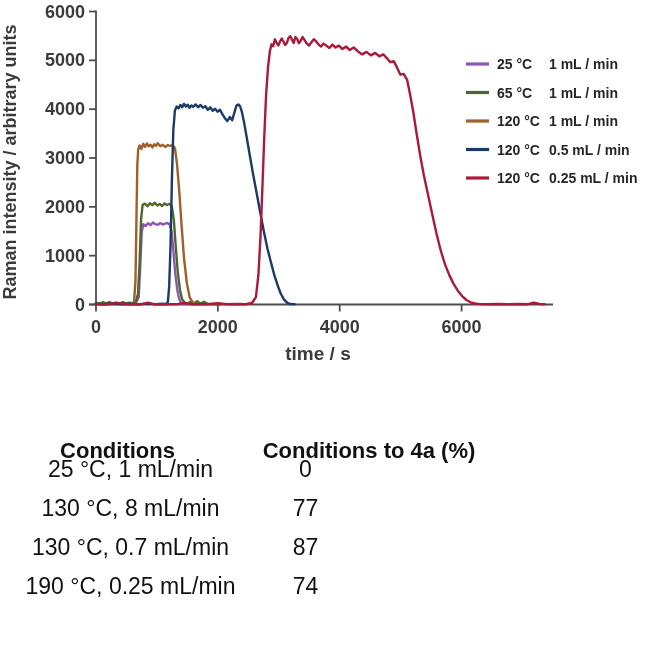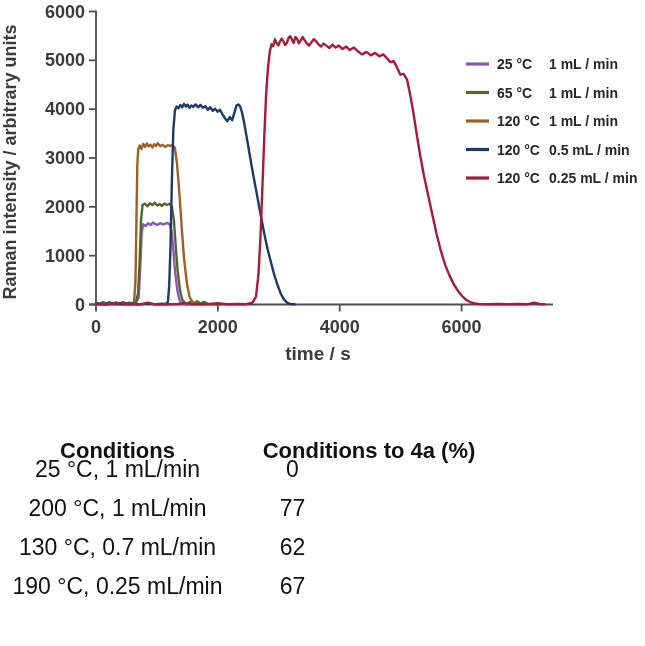--- a/index.html
+++ b/index.html
@@ -11,21 +11,21 @@
   svg text{user-select:none;}
   .tick-label{font-family:"Liberation Sans",sans-serif;font-weight:bold;font-size:18px;fill:#3b3b3b;}
   .axis-title-y{font-family:"Liberation Sans",sans-serif;font-weight:bold;font-size:18px;fill:#3b3b3b;}
   .axis-title-x{font-family:"Liberation Sans",sans-serif;font-weight:bold;font-size:19px;fill:#3b3b3b;}
   .legend-text{font-family:"Liberation Sans",sans-serif;font-weight:bold;font-size:14px;fill:#262626;}
   .table-region{position:absolute;top:408px;left:0;width:520px;color:#111111;}
   .t-header{display:flex;align-items:center;height:42px;}
   .th{font-weight:bold;font-size:22px;text-align:center;margin-top:43px;}
   .th-c1{width:235px;}
   .th-c2{width:268px;}
-  .t-row{display:flex;align-items:center;height:39px;font-size:23px;font-weight:normal;}
+  .t-row{display:flex;align-items:center;height:39px;font-size:23px;font-weight:normal;margin-left:13px;}
   .cell-cond{width:235px;text-align:center;}
   .cell-conv{width:115px;text-align:center;}
 </style>
 </head>
 <body>
 
 <div class="chart-region">
   <svg id="chart" width="645" height="382" viewBox="0 0 645 382">
     <g id="axes-layer">
         <line x1="89" y1="304.5" x2="553" y2="304.5" stroke="#4d4d4d" stroke-width="1.8"></line>
@@ -98,25 +98,25 @@
   <div class="t-header">
     <div class="th th-c1">Conditions</div>
     <div class="th th-c2">Conditions to 4a (%)</div>
   </div>
   <div id="table-rows">
       <div class="t-row">
         <div class="cell-cond">25 °C, 1 mL/min</div>
         <div class="cell-conv">0</div>
       </div>
       <div class="t-row">
-        <div class="cell-cond">200 °C, 1 mL/min</div>
+        <div class="cell-cond">130 °C, 8 mL/min</div>
         <div class="cell-conv">77</div>
       </div>
       <div class="t-row">
         <div class="cell-cond">130 °C, 0.7 mL/min</div>
-        <div class="cell-conv">62</div>
+        <div class="cell-conv">87</div>
       </div>
       <div class="t-row">
         <div class="cell-cond">190 °C, 0.25 mL/min</div>
-        <div class="cell-conv">67</div>
+        <div class="cell-conv">74</div>
       </div>
     </div>
 </div>
 
 </body></html>

